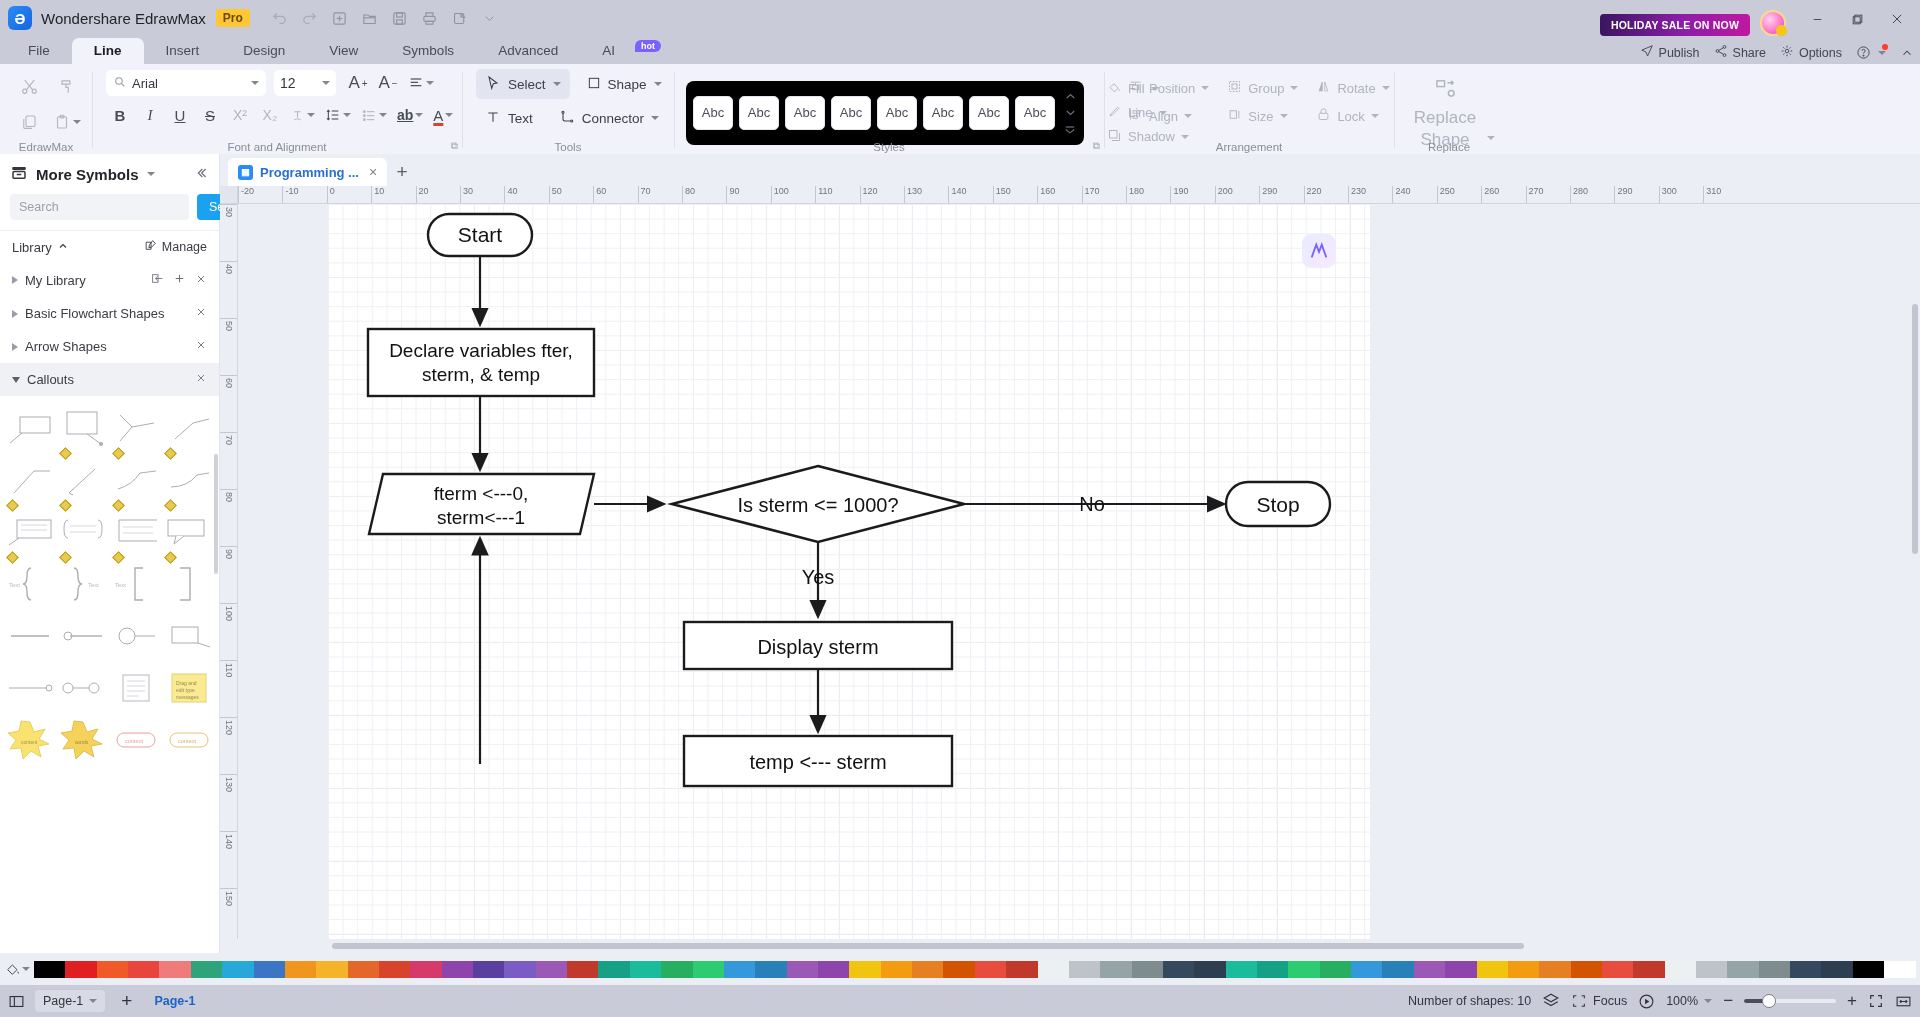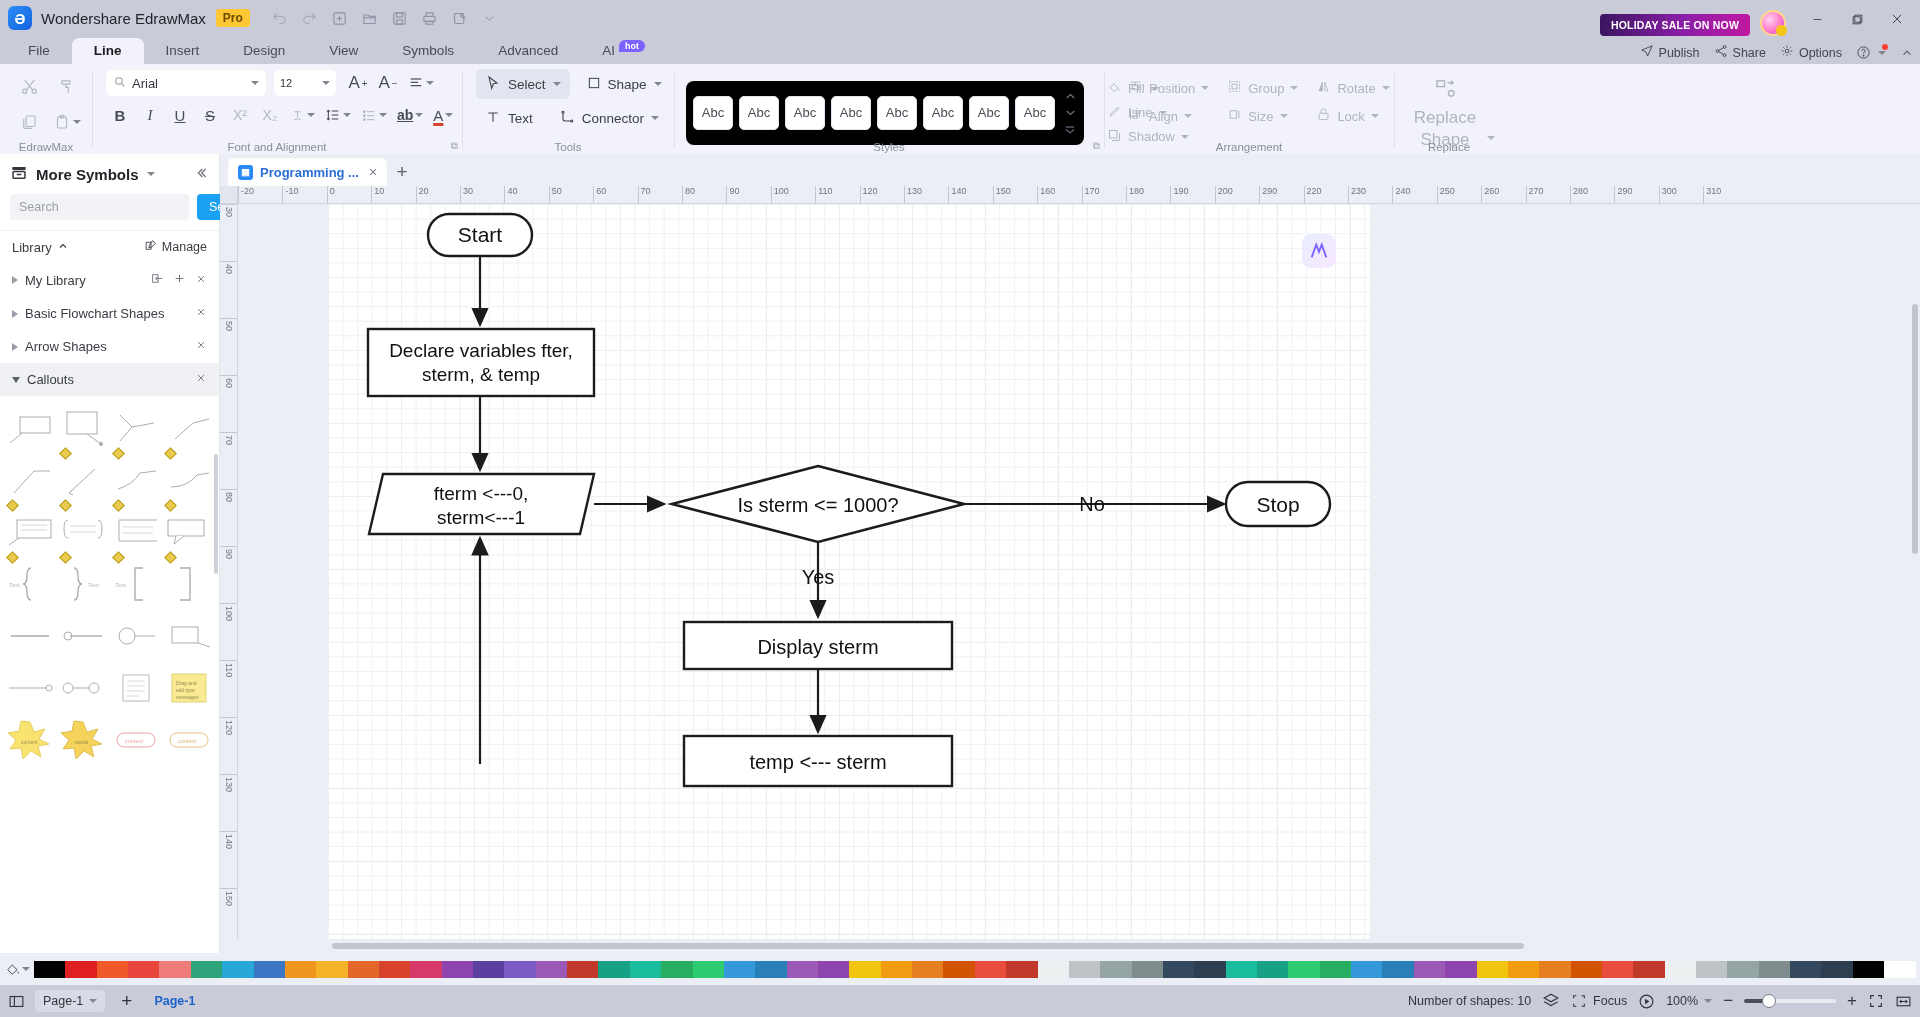--- a/index.html
+++ b/index.html
@@ -50,21 +50,21 @@
   }
   .wbtn{width:38px;height:34px;display:flex;align-items:center;justify-content:center;color:#3a3c45;}
   
   .menubar{height:28px;background:#c9cbd9;display:flex;align-items:flex-end;padding-left:6px;position:relative;}
   .mtab{
     padding:5px 22px 6px;font-size:13.5px;color:#4a4c55;cursor:default;white-space:nowrap;
   }
   .mtab.active{
     background:#f2f3fa;border-radius:7px 7px 0 0;color:#1b1d22;font-weight:bold;
   }
-  .ai-tab{display:flex;align-items:center;gap:4px;}
+  .ai-tab{display:flex;align-items:center;gap:20px;}
   .hot{
     background:#7b61ff;color:#fff;font-size:9px;border-radius:7px 7px 7px 0;
     padding:1px 6px;font-weight:bold;position:relative;top:-5px;
   }
   .menu-right{position:absolute;right:6px;bottom:3px;display:flex;align-items:center;gap:14px;color:#44464f;font-size:12.5px;}
   .mr-item{display:flex;align-items:center;gap:5px;}
   .help-dot{position:relative;}
   .help-dot:after{content:"";position:absolute;right:-2px;top:-1px;width:6px;height:6px;border-radius:50%;background:#ff3b30;}
   
   .ribbon{height:90px;background:#f2f3fa;display:flex;align-items:stretch;position:relative;}
@@ -85,21 +85,21 @@
     width:160px;height:26px;background:#fff;border-radius:5px;display:flex;align-items:center;
     padding:0 6px;gap:6px;border:1px solid #fff;
   }
   .fontbox input{
     border:0;outline:0;font-size:13px;font-family:inherit;color:#35373f;width:100%;background:transparent;
   }
   .sizebox{
     width:62px;height:26px;background:#fff;border-radius:5px;display:flex;align-items:center;
     padding:0 6px;justify-content:space-between;
   }
-  .sizebox input{border:0;outline:0;font-size:11px;font-family:inherit;color:#35373f;width:32px;background:transparent;}
+  .sizebox input{border:0;outline:0;font-size:14px;font-family:inherit;color:#35373f;width:32px;background:transparent;}
   .caret{width:0;height:0;border-left:4px solid transparent;border-right:4px solid transparent;border-top:4px solid #82858f;}
   .tbtn{
     height:28px;min-width:28px;padding:0 4px;display:flex;align-items:center;justify-content:center;
     border-radius:4px;font-size:14px;color:#4a4c55;gap:2px;
   }
   .tbtn.dis{color:#b3b6c2;}
   
   .tool-btn{
     height:30px;display:flex;align-items:center;gap:7px;padding:0 9px;border-radius:5px;
     font-size:13.5px;color:#3e4048;white-space:nowrap;

